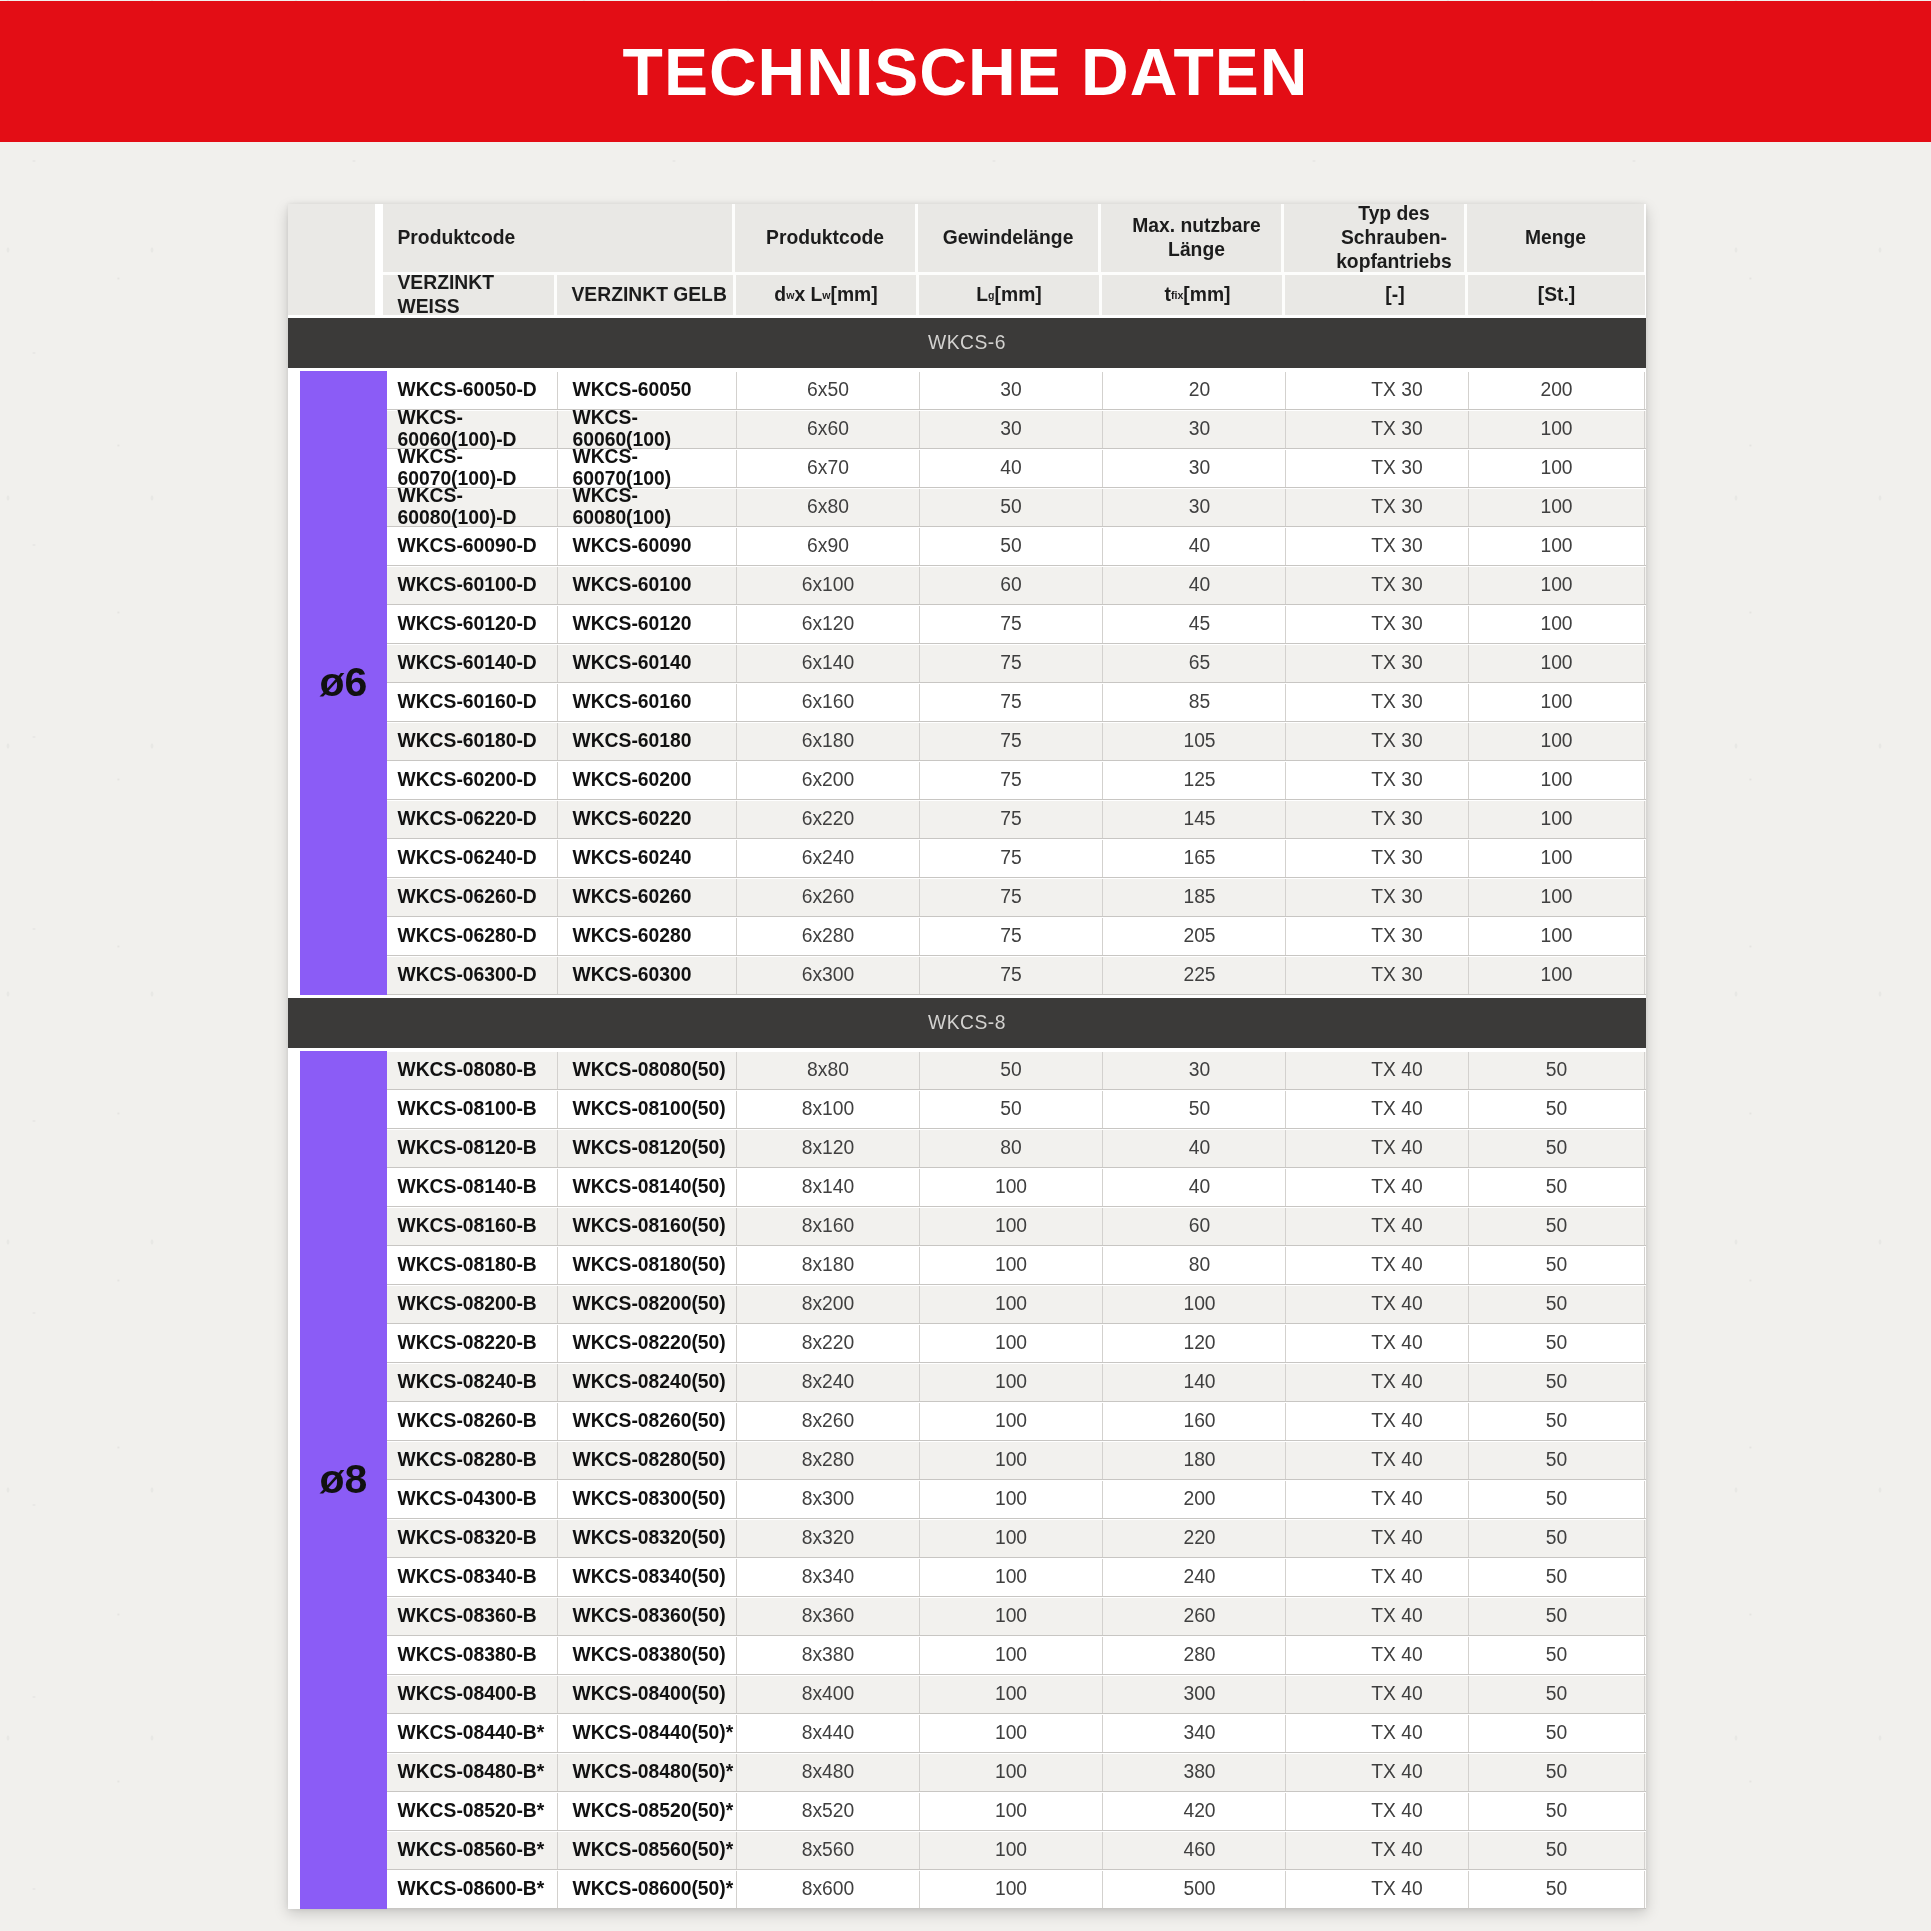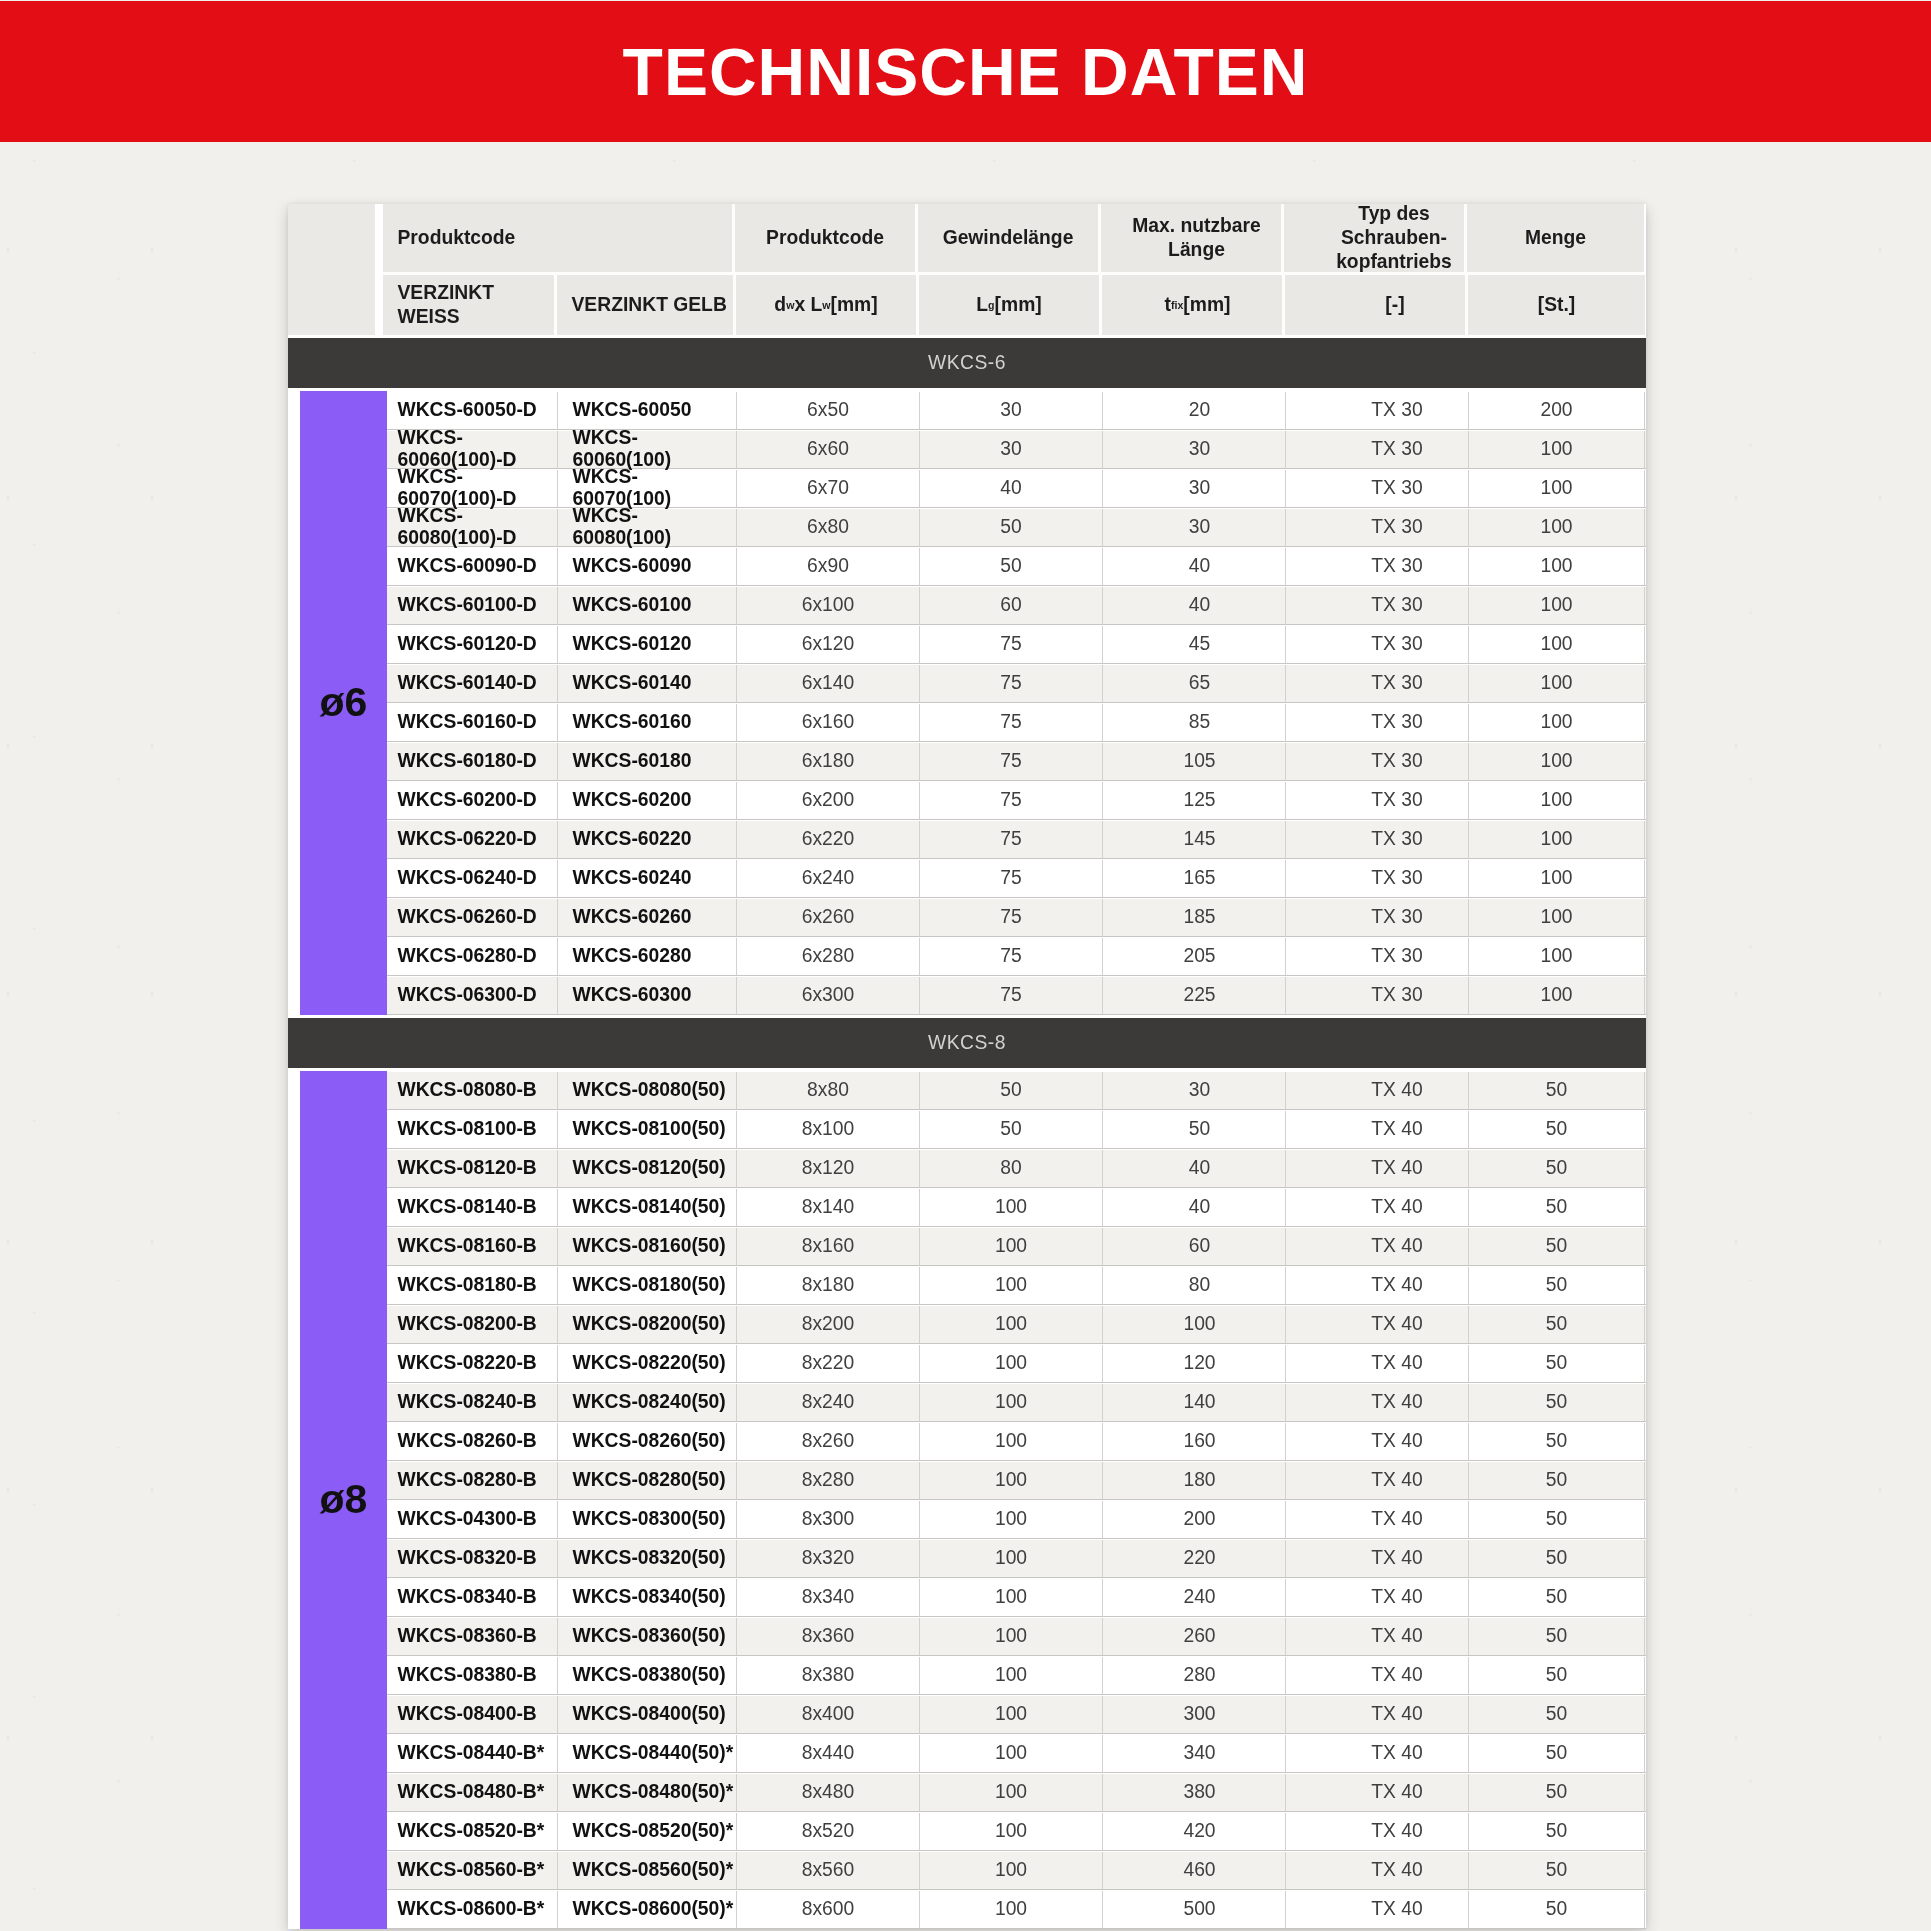--- a/index.html
+++ b/index.html
@@ -34,21 +34,21 @@
     box-shadow:0 4.8px 13.5px rgba(0,0,0,0.18), 0 0 4.8px rgba(0,0,0,0.07);
     font-stretch:condensed;
   }
   .header-block { position:relative; }
   .header-rail {
     position:absolute; left:0; top:0; width:87px; height:100%;
     background:#eae9e6;
   }
   .h-row { display:flex; margin-left:95px; }
   .h-row1 { height:71px; }
-  .h-row2 { height:60px; }
+  .h-row2 { height:40px; }
   .h-cell {
     background:#e9e8e5;
     border-right:3.9px solid #fdfdfc;
     display:flex; align-items:center; justify-content:center;
     font-weight:bold; font-size:19.3px; color:#1c1c1c; text-align:center;
     white-space:pre-line; line-height:1.25;
   }
   .h-row1 .h-cell { border-bottom:3.9px solid #fdfdfc; }
   .h-cell.left { justify-content:flex-start; padding-left:14.5px; text-align:left; }
   .h-cell:last-child { border-right:none; }

